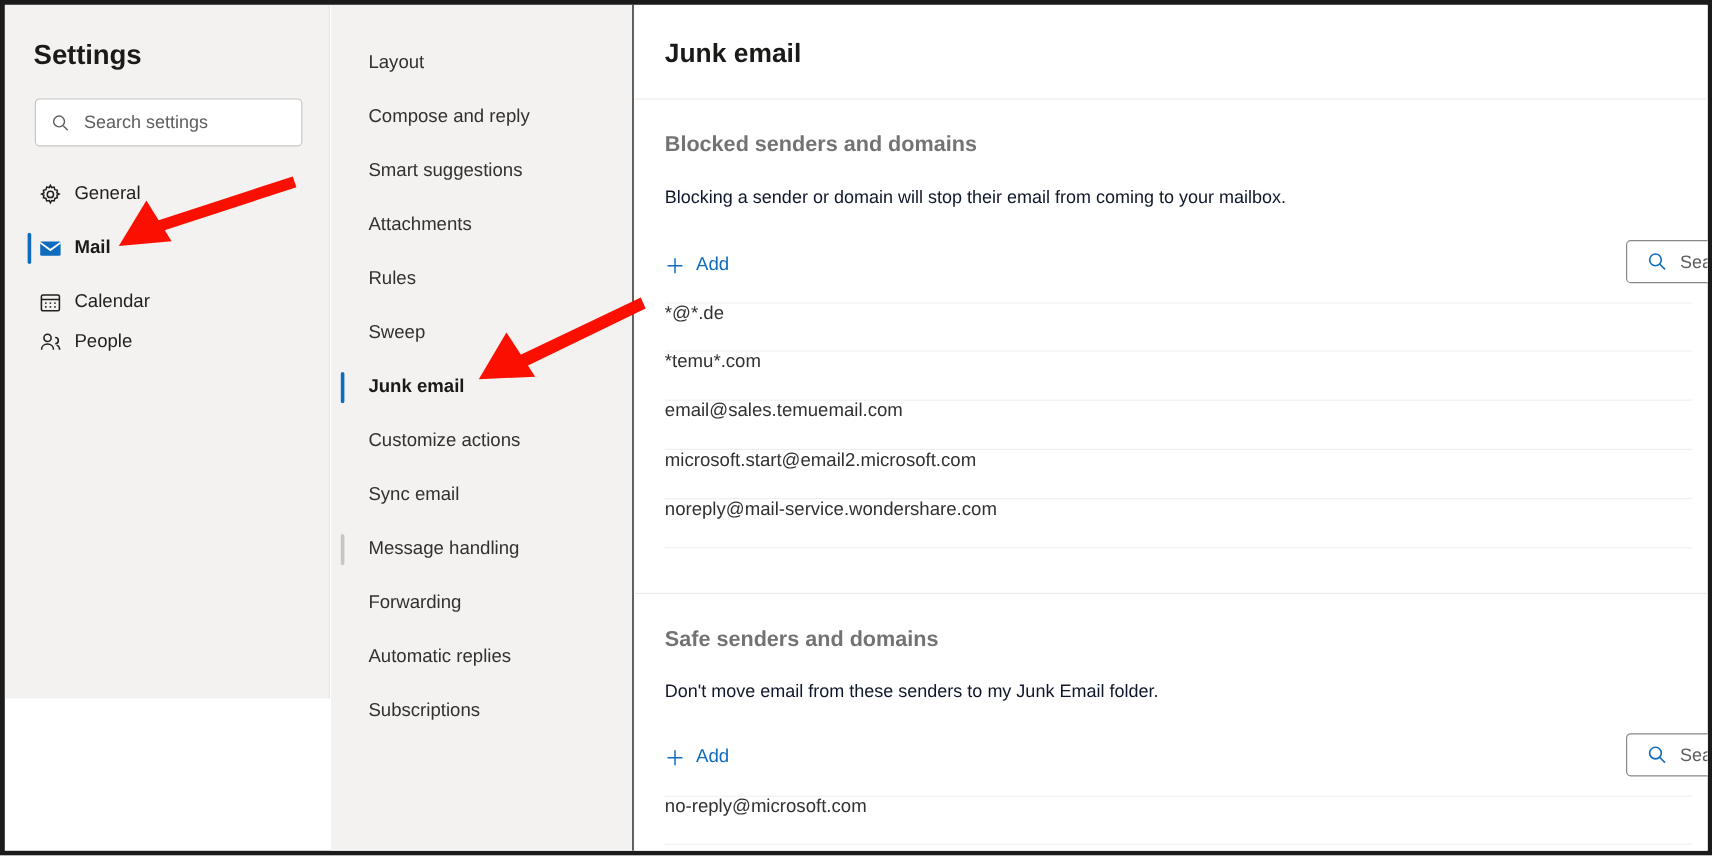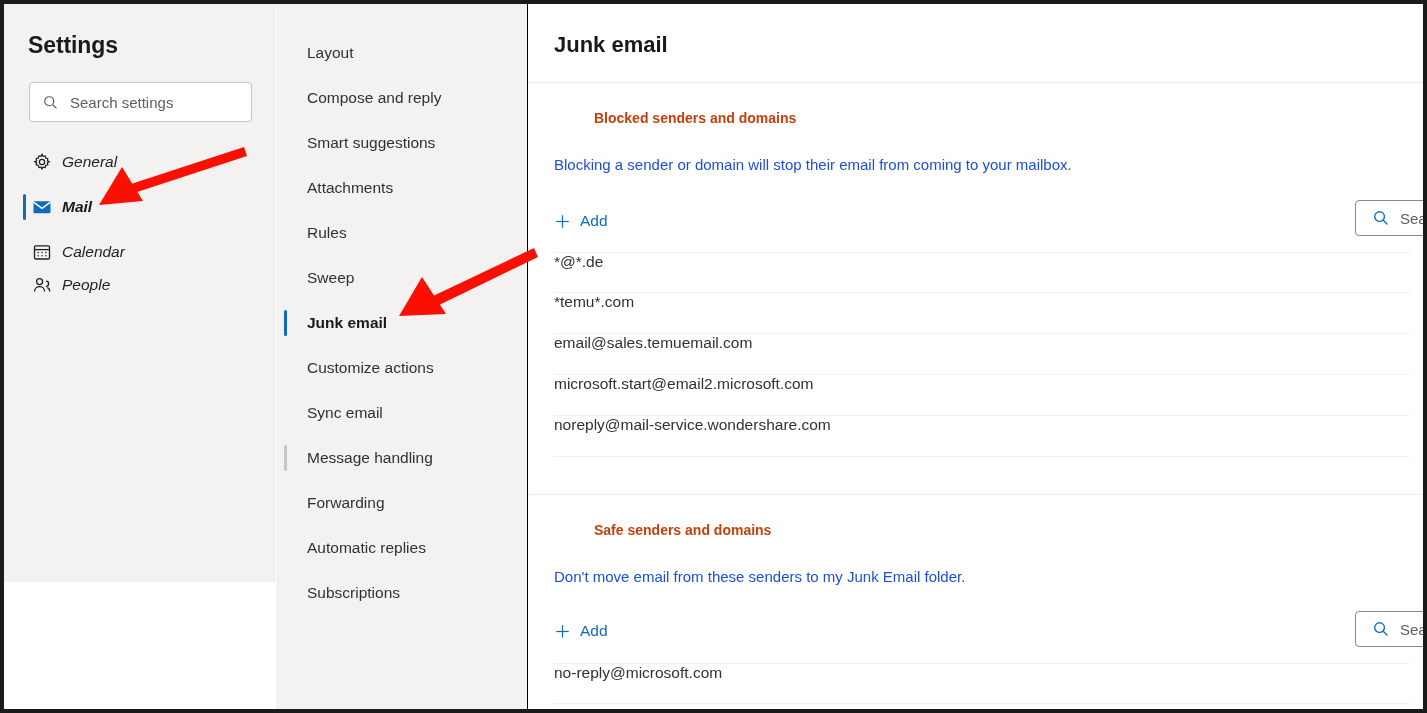--- a/index.html
+++ b/index.html
@@ -69,21 +69,20 @@
   #search-settings-input::placeholder { color: #605e5c; opacity: 1; }
 
   .nav-item {
     position: absolute;
     left: 0;
     width: 271px;
     height: 36px;
     display: flex;
     align-items: center;
     cursor: pointer;
-    font-style: italic;
   }
   .nav-item .nav-icon {
     position: absolute;
     left: 28px;
     width: 20px; height: 20px;
     display: flex; align-items: center; justify-content: center;
     color: #201f1e;
   }
   .nav-item .nav-label {
     position: absolute;
@@ -159,30 +158,29 @@
     position: absolute;
     left: 0;
     width: 898px;
     height: 1px;
     background: #edebe9;
   }
 
   .section-heading {
     position: absolute;
     left: 25px;
-    font-size: 14px;
+    font-size: 18px;
     font-weight: 600;
-    color: #c2410c;
-    margin-left: 40px;
+    color: #737373;
   }
   .section-desc {
     position: absolute;
     left: 25px;
     font-size: 15px;
-    color: #1d4ed8;
+    color: #0f172a;
     text-align: right;
   }
 
   .add-link {
     position: absolute;
     left: 25px;
     display: flex;
     align-items: center;
     color: #0f6cbd;
     font-size: 15.5px;

